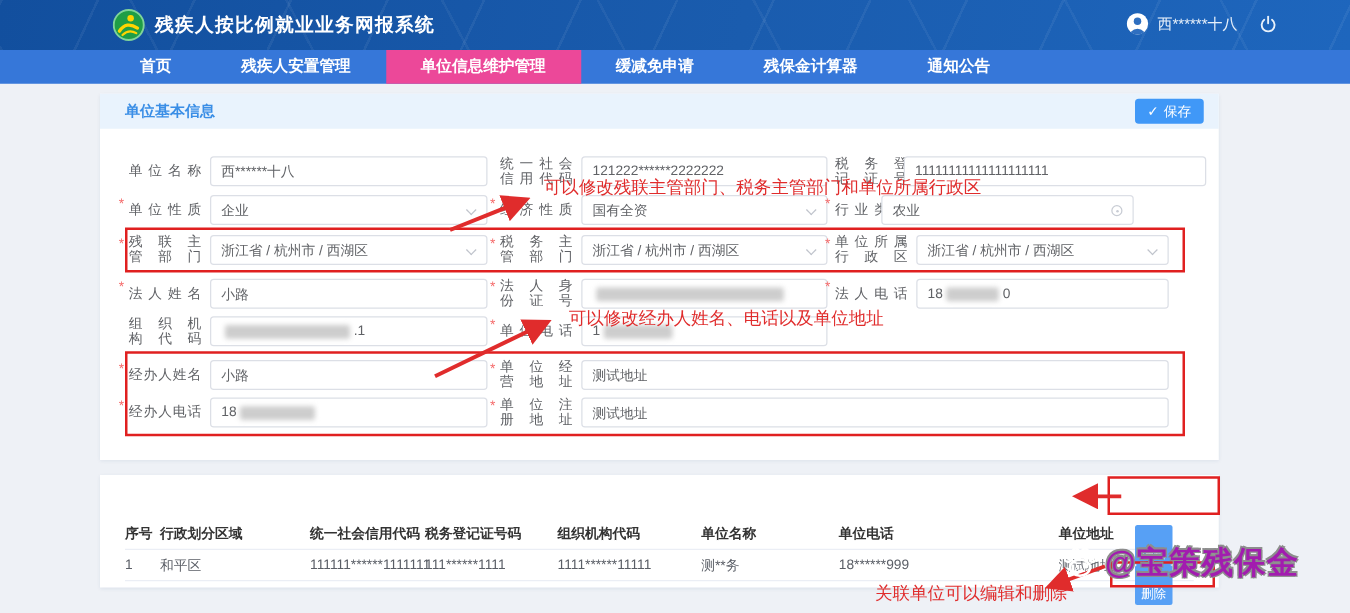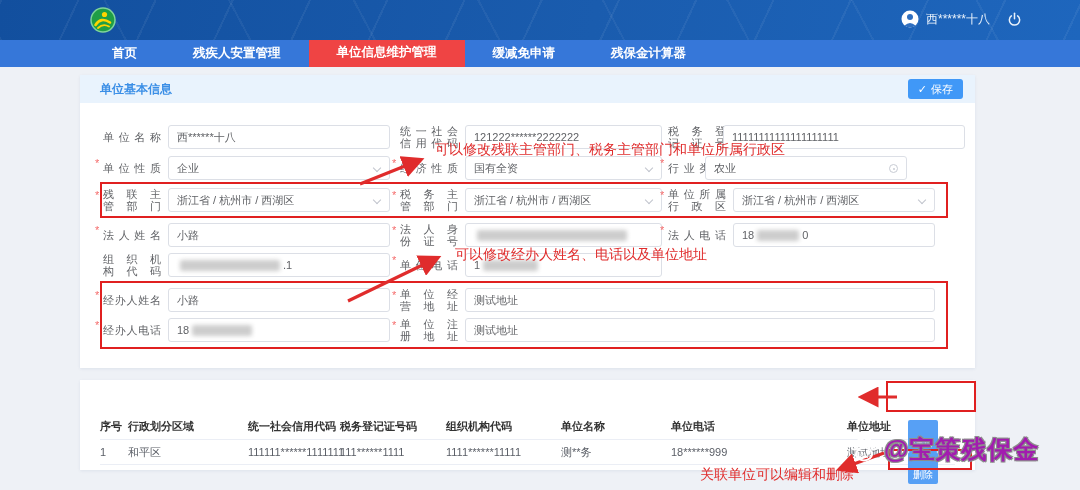--- a/index.html
+++ b/index.html
@@ -19,21 +19,21 @@
   .app-title { color:#fff; font-size:15px; font-weight:bold; letter-spacing:1px; }
   .userbox { position:absolute; right:58px; top:10px; display:flex; align-items:center; gap:7px; }
   .user-name { color:#e8f1fb; font-size:12px; }
   .pwr { margin-left:10px; cursor:pointer; }
 
   
   .navbar { position:absolute; left:0; top:40px; width:1080px; height:27px;
     background:#3677d9; display:flex; align-items:stretch; padding-left:84px; }
   .nav-item { color:#fff; font-size:12.5px; font-weight:bold; line-height:27px;
     padding:0 28px; cursor:pointer; }
-  .nav-item.active { background:#ef4444;font-family:Liberation Mono, monospace; }
+  .nav-item.active { background:#ec4899; }
 
   
   .card { position:absolute; left:80px; width:895px; background:#fff;
     box-shadow:0 1px 3px rgba(30,60,110,.08); }
   .card1 { top:75px; height:293px; }
   .card2 { top:380px; height:90px; }
   .band { position:relative; height:28px; background:#e9f3fd; display:flex; align-items:center; padding:0 20px; }
   .band-title { color:#3a8ee6; font-size:12px; font-weight:bold; }
   .btn-blue { background:#4098f7; color:#fff; font-size:11px; border:none; border-radius:3px;
     height:20px; padding:0 10px; cursor:pointer; display:inline-flex; align-items:center; gap:4px; }
@@ -83,20 +83,21 @@
 <div id="app">
 
   <div class="topbar">
     <div class="brand">
       <svg width="26" height="26" viewBox="0 0 26 26">
         <circle cx="13" cy="13" r="12" fill="#1f9e46" stroke="#7fd49a" stroke-width="1.5"></circle>
         <circle cx="14.5" cy="7.5" r="2.6" fill="#ffd400"></circle>
         <path d="M5.5,18 Q11,9.5 20,15.5" stroke="#ffd400" stroke-width="2.6" fill="none" stroke-linecap="round"></path>
         <path d="M8,21 Q13,16 19,19.5" stroke="#ffd400" stroke-width="1.8" fill="none" stroke-linecap="round"></path>
       </svg>
+      <span class="app-title">残疾人按比例就业业务网报系统</span>
     </div>
     <div class="userbox">
       <svg width="18" height="18" viewBox="0 0 18 18">
         <circle cx="9" cy="9" r="8.5" fill="#ffffff"></circle>
         <circle cx="9" cy="7" r="3" fill="#2f6fc0"></circle>
         <path d="M3.5,15.5 Q9,10.5 14.5,15.5 A8.5 8.5 0 0 1 3.5,15.5 Z" fill="#2f6fc0"></path>
       </svg>
       <span class="user-name">西******十八</span>
       <svg class="pwr" width="15" height="15" viewBox="0 0 14 14">
         <path d="M4.1,3.6 A4.8 4.8 0 1 0 9.9,3.6" stroke="#e8f1fb" stroke-width="1.4" fill="none" stroke-linecap="round"></path>
@@ -104,20 +105,21 @@
       </svg>
     </div>
   </div>
 
   <div class="navbar">
     <div class="nav-item">首页</div>
     <div class="nav-item">残疾人安置管理</div>
     <div class="nav-item active">单位信息维护管理</div>
     <div class="nav-item">缓减免申请</div>
     <div class="nav-item">残保金计算器</div>
+    <div class="nav-item">通知公告</div>
   </div>
 
   <div class="card card1">
     <div class="band">
       <span class="band-title">单位基本信息</span>
       <button class="btn-blue save-btn">
         <span>✓</span>
         <span>保存</span>
       </button>
     </div>

